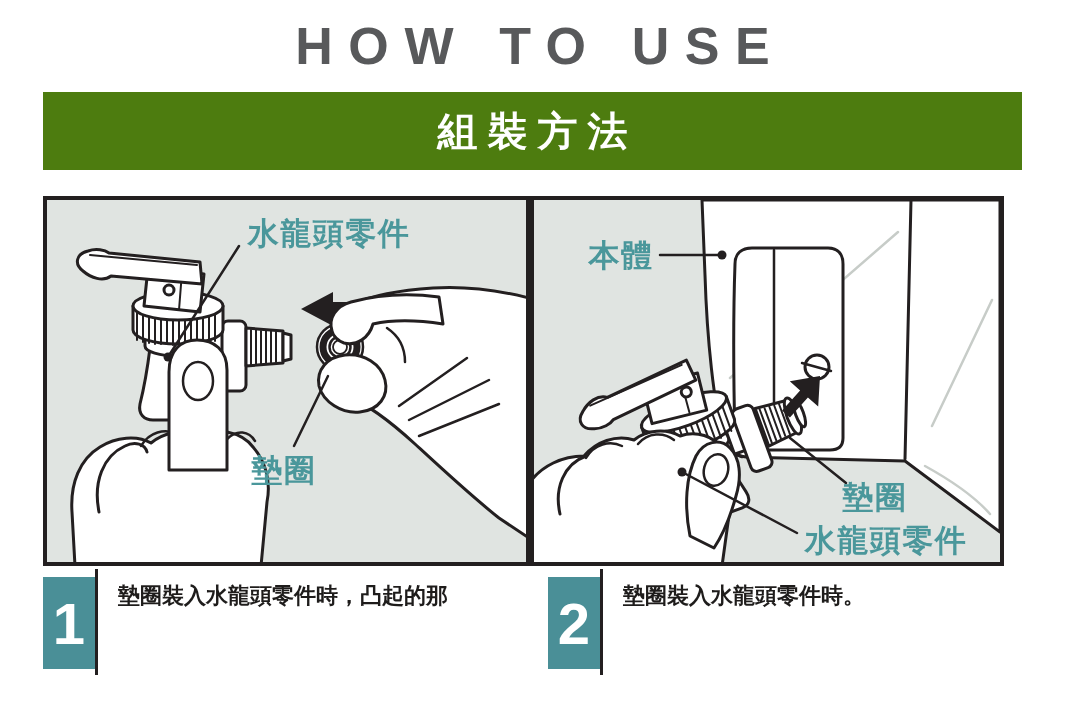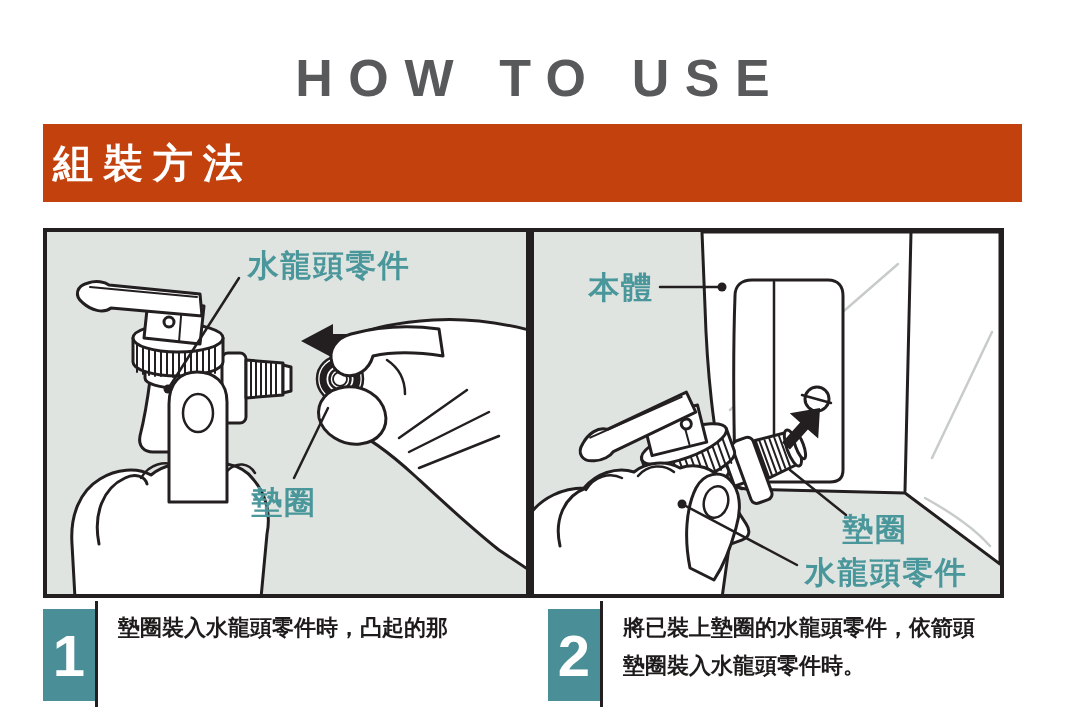--- a/index.html
+++ b/index.html
@@ -5,34 +5,34 @@
   * { margin: 0; padding: 0; box-sizing: border-box; }
   html, body { background: #ffffff; }
   body {
     width: 1065px; height: 720px;
     font-family: "Liberation Sans", "DejaVu Sans", sans-serif;
     overflow: hidden;
   }
   .page { width: 1065px; height: 720px; padding: 0 43px; background: #fff; }
 
   .title {
-    margin-top: 48px;
+    margin-top: 16px;
     text-align: center;
     font-size: 52px;
     font-weight: 600;
     letter-spacing: 0.30em;
     padding-left: 0.30em;
     color: #58595b;
   }
 
   .banner {
     margin-top: 16px;
     height: 78px;
-    background: #c2410c;
-    display: flex; align-items: center; 
+    background: #4d7c0f;
+    display: flex; align-items: center; justify-content: center;
   }
   .banner span {
     color: #ffffff;
     font-size: 40px;
     font-weight: bold;
     letter-spacing: 10px;
     padding-left: 10px;
   }
 
   .panels { margin-top: 26px; display: flex; }
@@ -205,19 +205,18 @@
       <div class="step-num">1</div>
       <div class="vline"></div>
       <div class="step-text">
         <div>墊圈裝入水龍頭零件時，凸起的那</div>
       </div>
     </div>
     <div class="caption c2">
       <div class="step-num">2</div>
       <div class="vline"></div>
       <div class="step-text">
-        <div>將已裝上墊圈的水龍頭零件，依箭頭</div>
         <div>墊圈裝入水龍頭零件時。</div>
       </div>
     </div>
   </div>
 
 </div>
 
 </body></html>

